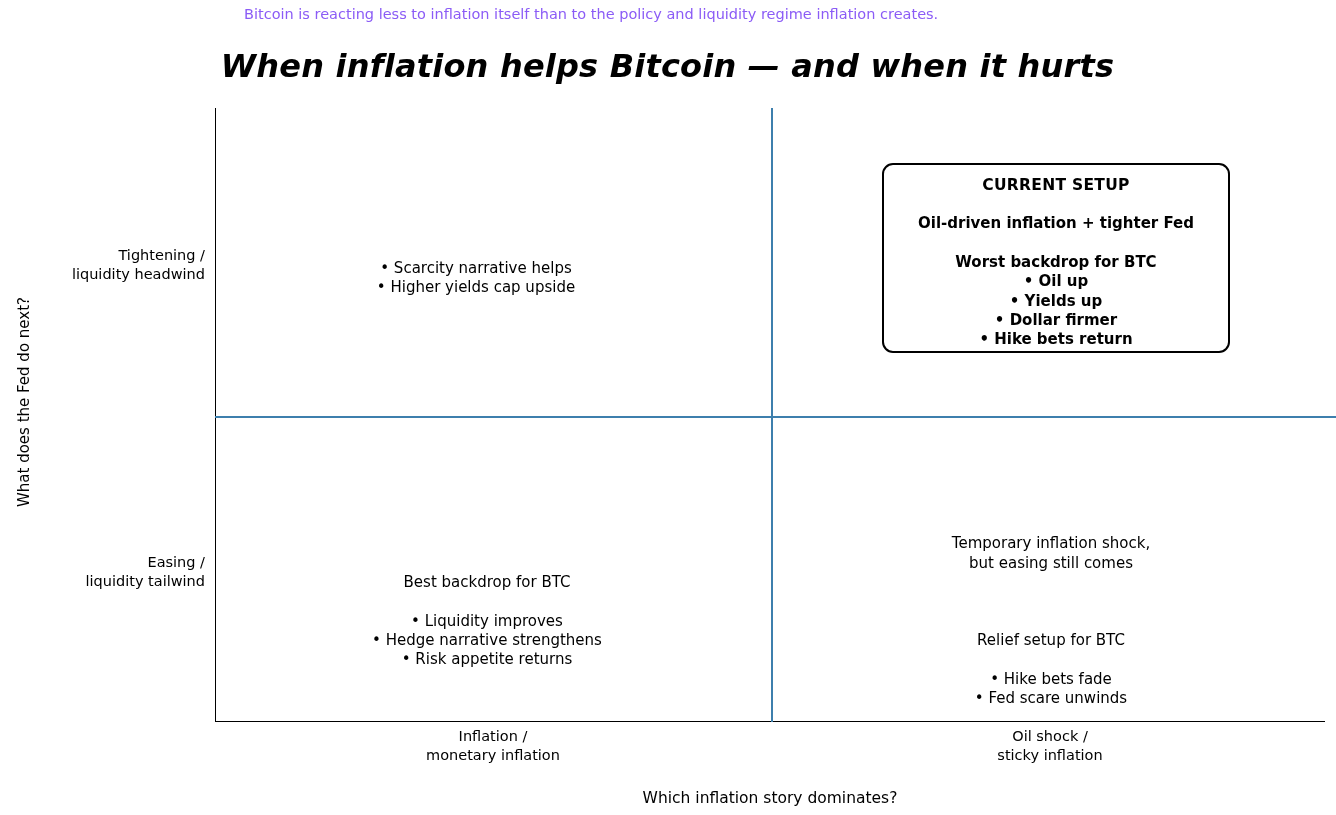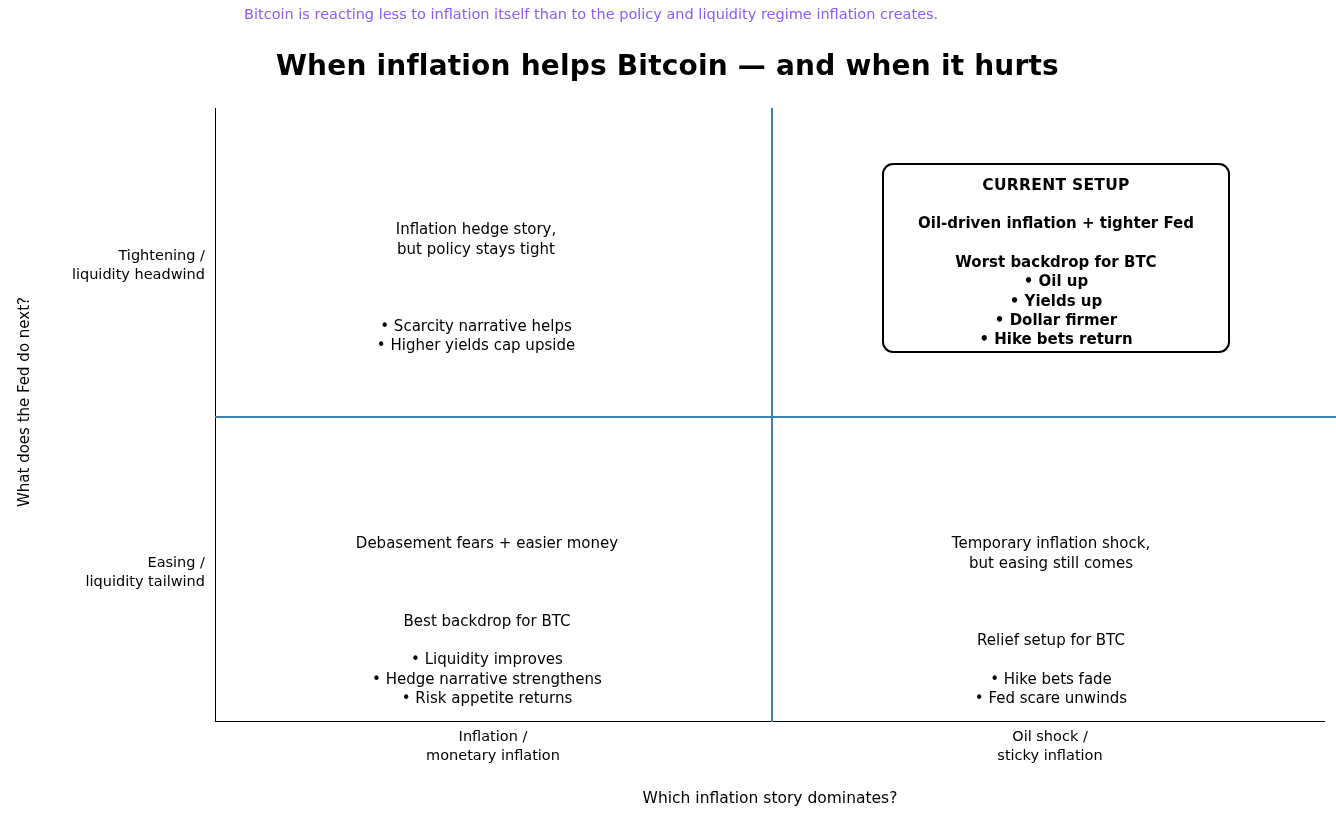--- a/index.html
+++ b/index.html
@@ -26,25 +26,26 @@
     line-height: 20px;
     color: #8b5cf6;
     white-space: nowrap;
   }
   #chart-title {
     position: absolute;
     left: 0;
     right: 1px;
     top: 48px;
     text-align: center;
-    font-size: 28px;
+    font-size: 32px;
     font-weight: bold;
     letter-spacing: 0.2px;
     line-height: 36px;
     white-space: nowrap;
+    font-style: italic;
   }
 
   
   #plot-area {
     position: absolute;
     left: 215px;
     top: 108px;
     width: 1110px;
     height: 614px;
   }
@@ -199,29 +200,26 @@
 liquidity headwind</div>
 <div class="ytick" id="ytick-bottom" style="white-space:pre-line;">Easing /
 liquidity tailwind</div>
 
 <div class="xtick" id="xtick-left" style="white-space:pre-line;">Inflation /
 monetary inflation</div>
 <div class="xtick" id="xtick-right" style="white-space:pre-line;">Oil shock /
 sticky inflation</div>
 
 <div class="quad" id="quad-tl">
-  <span class="head">Inflation hedge story,
-but policy stays tight</span>
   <span class="gap"></span>
   <span class="body">• Scarcity narrative helps
 • Higher yields cap upside</span>
 </div>
 
 <div class="quad" id="quad-bl">
-  <span class="head">Debasement fears + easier money</span>
   <span class="gap"></span>
   <span class="body">Best backdrop for BTC</span>
   <span class="body">• Liquidity improves
 • Hedge narrative strengthens
 • Risk appetite returns</span>
 </div>
 
 <div class="quad" id="quad-br">
   <span class="head">Temporary inflation shock,
 but easing still comes</span>

